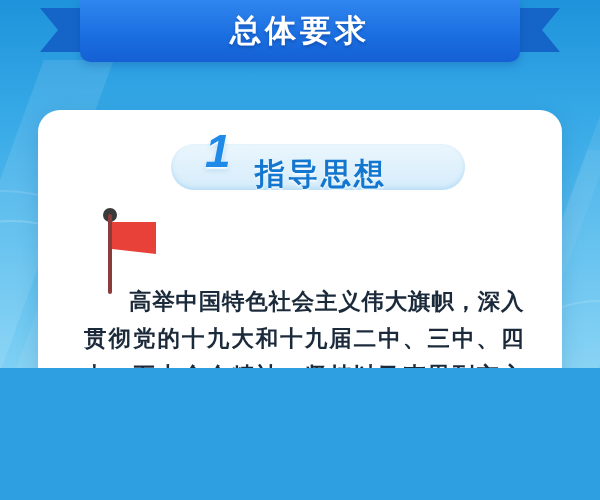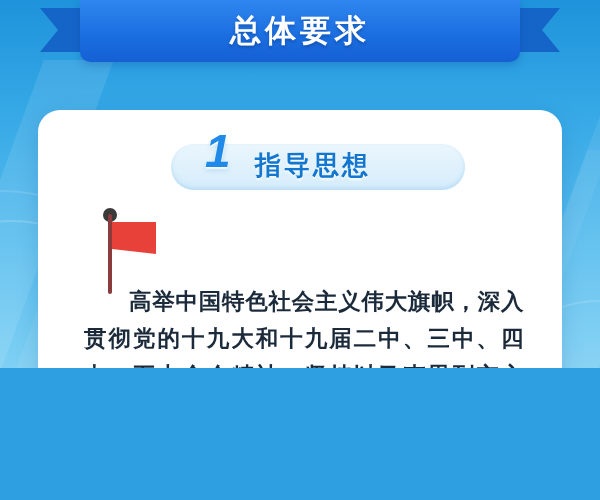--- a/index.html
+++ b/index.html
@@ -123,22 +123,22 @@
     font-size: 46px;
     font-weight: bold;
     font-style: italic;
     color: #1f8ae8;
     text-shadow: 0 2px 2px rgba(255,255,255,0.9), 0 3px 5px rgba(40,130,200,0.25);
     font-family: "Liberation Sans", sans-serif;
   }
   .sec-title {
     position: absolute;
     left: 120px;
-    top: 6px;
-    font-size: 26px;
+    top: 12px;
+    font-size: 30px;
     font-weight: bold;
     letter-spacing: 3px;
     color: #1376cf;
     font-family: "Liberation Sans", sans-serif;
     text-shadow: 0 2px 2px rgba(255,255,255,0.8);
   }
 
   
   .flag {
     position: absolute;

